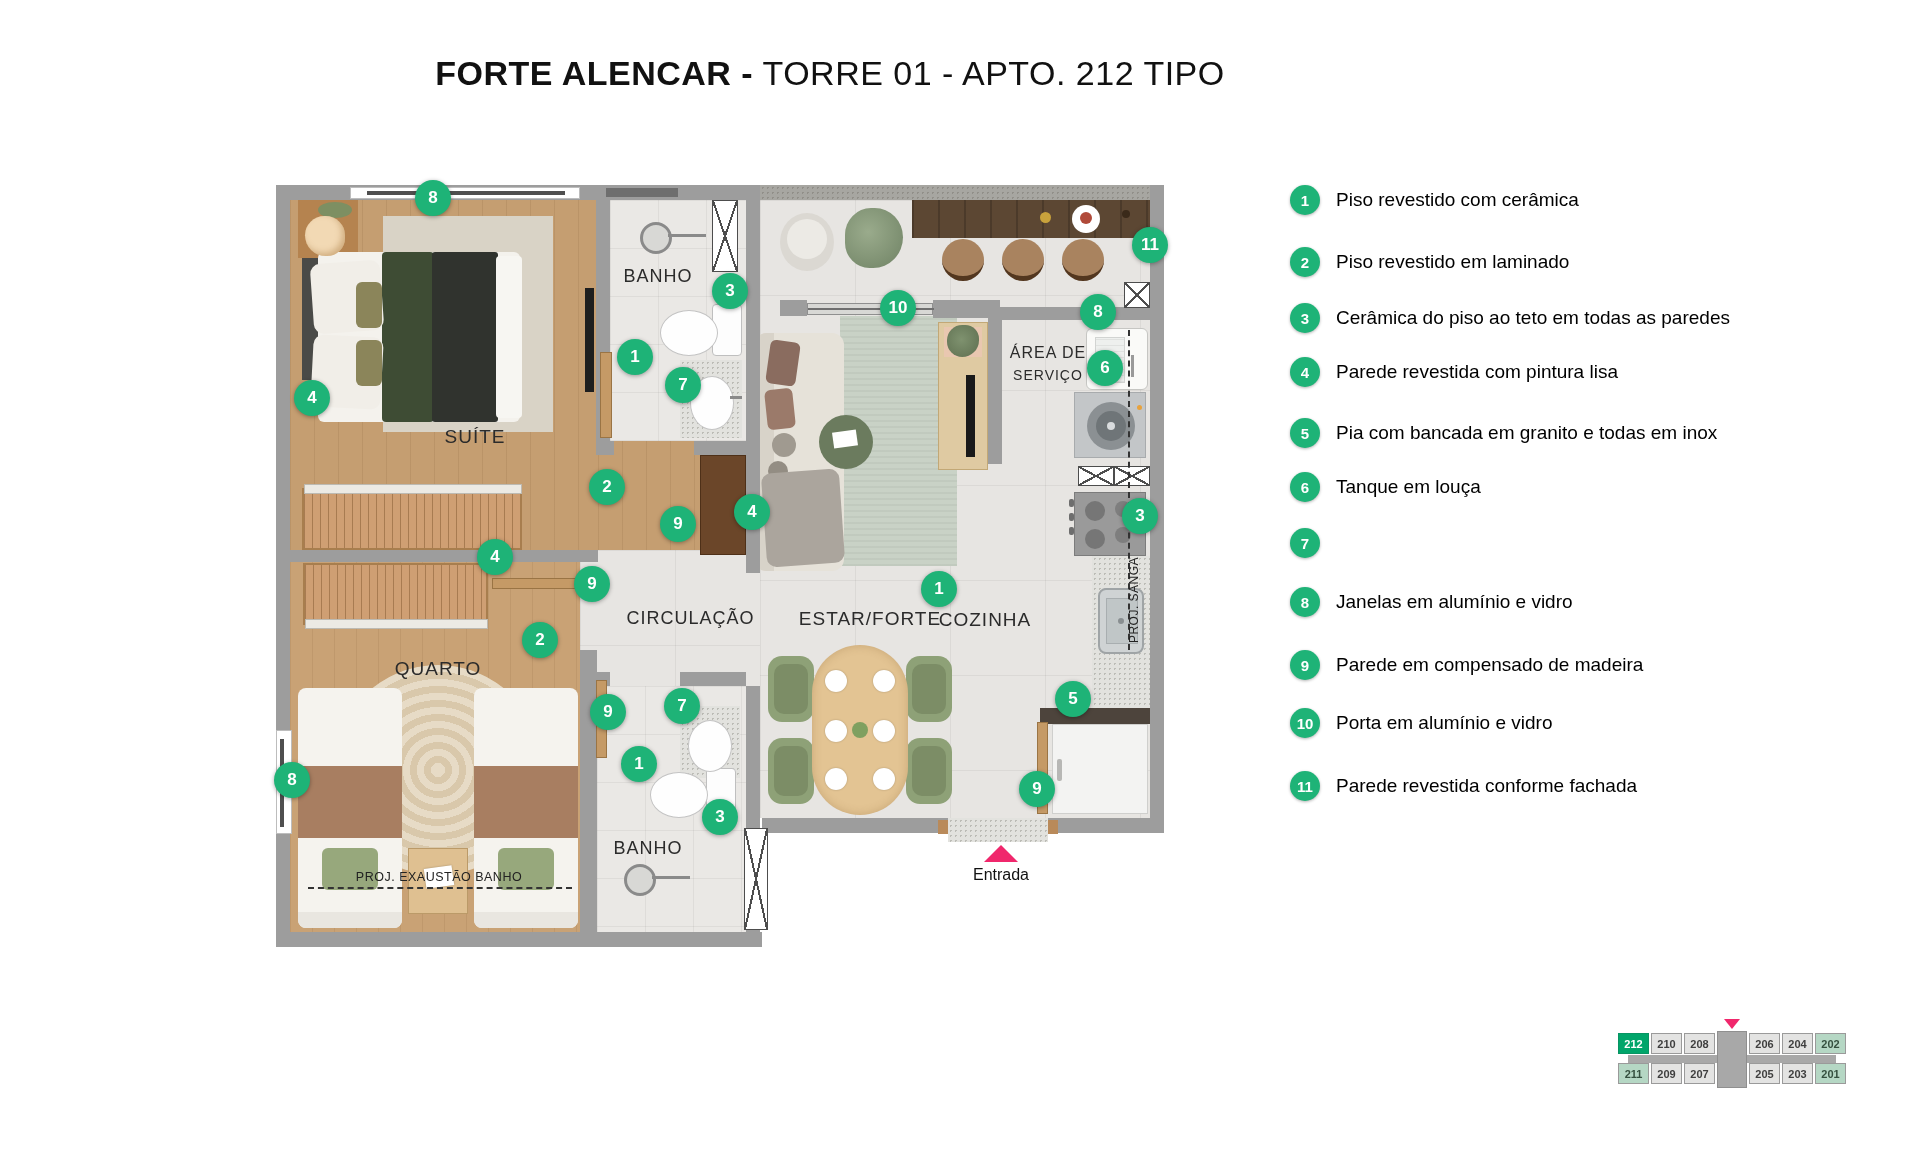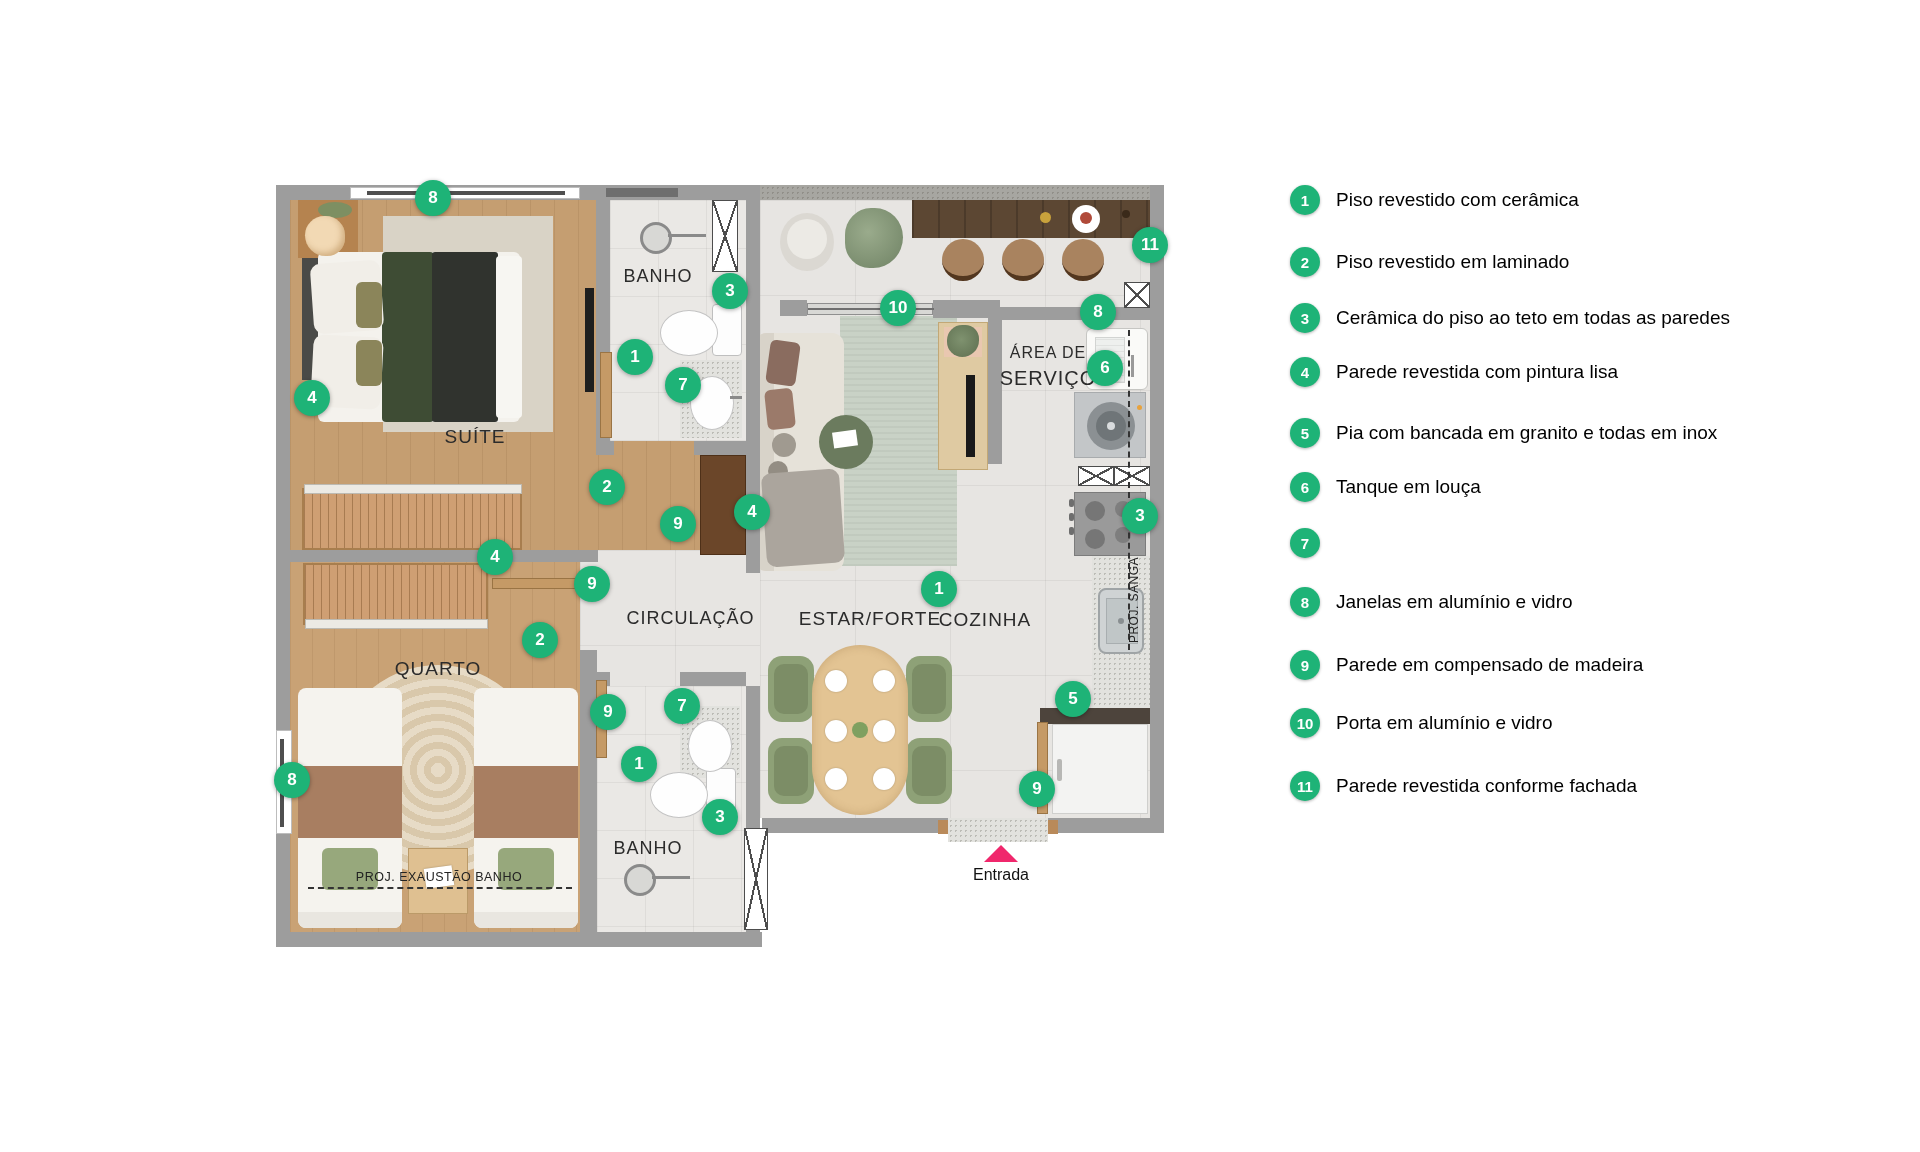--- a/index.html
+++ b/index.html
@@ -49,20 +49,23 @@
         border-bottom:17px solid #f0276c;position:absolute;}
   .tri-down{width:0;height:0;border-left:8px solid transparent;border-right:8px solid transparent;
         border-top:10px solid #f0276c;position:absolute;}
   .z2{z-index:2}.z3{z-index:3}.z4{z-index:4}.z5{z-index:5}.z10{z-index:10}.z20{z-index:20}
 </style>
 </head>
 <body>
 
 <div id="canvas">
 
+  <div class="title-wrap">
+    <span class="t-bold">FORTE ALENCAR -</span><span class="t-light"> TORRE 01 - APTO. 212 TIPO</span>
+  </div>
 
   <div class="wood" style="left:290px;top:200px;width:308px;height:362px;"></div>
   <div class="wood" style="left:598px;top:440px;width:162px;height:110px;"></div>
   <div class="woodq" style="left:290px;top:562px;width:290px;height:370px;"></div>
   <div class="tile" style="left:580px;top:550px;width:180px;height:136px;"></div>
   <div class="tileb" style="left:610px;top:200px;width:136px;height:241px;"></div>
   <div class="tileb" style="left:597px;top:686px;width:149px;height:246px;"></div>
   <div class="tile" style="left:760px;top:200px;width:390px;height:618px;"></div>
   <div class="granite" style="left:948px;top:818px;width:100px;height:24px;"></div>
 
@@ -258,21 +261,21 @@
   <div class="dashh z20" style="left:308px;top:887px;width:264px;"></div>
 
   <div class="room-label z20" style="left:420px;top:426px;width:110px;">SUÍTE</div>
   <div class="room-label z20" style="left:600px;top:266px;width:116px;font-size:18px;">BANHO</div>
   <div class="room-label z20" style="left:383px;top:658px;width:110px;">QUARTO</div>
   <div class="room-label z20" style="left:590px;top:838px;width:116px;font-size:18px;">BANHO</div>
   <div class="room-label z20" style="left:598px;top:608px;width:185px;font-size:18px;">CIRCULAÇÃO</div>
   <div class="room-label z20" style="left:790px;top:608px;width:160px;">ESTAR/FORTE</div>
   <div class="room-label z20" style="left:922px;top:609px;width:126px;">COZINHA</div>
   <div class="room-label z20" style="left:996px;top:344px;width:104px;font-size:16px;">ÁREA DE</div>
-  <div class="room-label z20" style="left:996px;top:367px;width:104px;font-size:20px;">SERVIÇO</div>
+  <div class="room-label z20" style="left:996px;top:367px;width:104px;font-size:14px;">SERVIÇO</div>
   <div class="small-label z20" style="left:329px;top:870px;width:220px;">PROJ. EXAUSTÃO BANHO</div>
   <div class="small-label z20" style="left:1074px;top:593px;width:120px;transform:rotate(-90deg);font-size:12px;">PROJ. SANGA</div>
 
   <div class="tri-up z20" style="left:984px;top:845px;"></div>
   <div class="abs z20" style="left:951px;top:866px;width:100px;text-align:center;font-size:16px;color:#111;">Entrada</div>
 
   <div id="markers-layer">
       <div class="marker" style="left: 415px; top: 180px;">8</div>
       <div class="marker" style="left: 294px; top: 380px;">4</div>
       <div class="marker" style="left: 617px; top: 339px;">1</div>
@@ -337,14 +340,33 @@
       <div class="legend-row" style="left: 1290px; top: 708px;">
         <div class="legend-dot">10</div>
         <div class="legend-text">Porta em alumínio e vidro</div>
       </div>
       <div class="legend-row" style="left: 1290px; top: 771px;">
         <div class="legend-dot">11</div>
         <div class="legend-text">Parede revestida conforme fachada</div>
       </div>
     </div>
 
+  <div class="abs" style="left:1618px;top:1033px;width:230px;height:55px;" id="unitmap">
+    <div class="tri-down" style="left:106px;top:-14px;"></div>
+    <div style="position:absolute;left:10px;top:22px;width:208px;height:8px;background:#a8a8a8;"></div>
+    <div style="position:absolute;left:99px;top:-2px;width:30px;height:57px;background:#a8a8a8;border:1px solid #8f8f8f;box-sizing:border-box;"></div>
+    <div id="unitmap-cells">
+        <div class="cell selected" style="left: 0px; top: 0px;">212</div>
+        <div class="cell" style="left: 33px; top: 0px;">210</div>
+        <div class="cell" style="left: 66px; top: 0px;">208</div>
+        <div class="cell" style="left: 131px; top: 0px;">206</div>
+        <div class="cell" style="left: 164px; top: 0px;">204</div>
+        <div class="cell light" style="left: 197px; top: 0px;">202</div>
+        <div class="cell light" style="left: 0px; top: 30px;">211</div>
+        <div class="cell" style="left: 33px; top: 30px;">209</div>
+        <div class="cell" style="left: 66px; top: 30px;">207</div>
+        <div class="cell" style="left: 131px; top: 30px;">205</div>
+        <div class="cell" style="left: 164px; top: 30px;">203</div>
+        <div class="cell light" style="left: 197px; top: 30px;">201</div>
+      </div>
+  </div>
 
 </div>
 
 </body></html>

